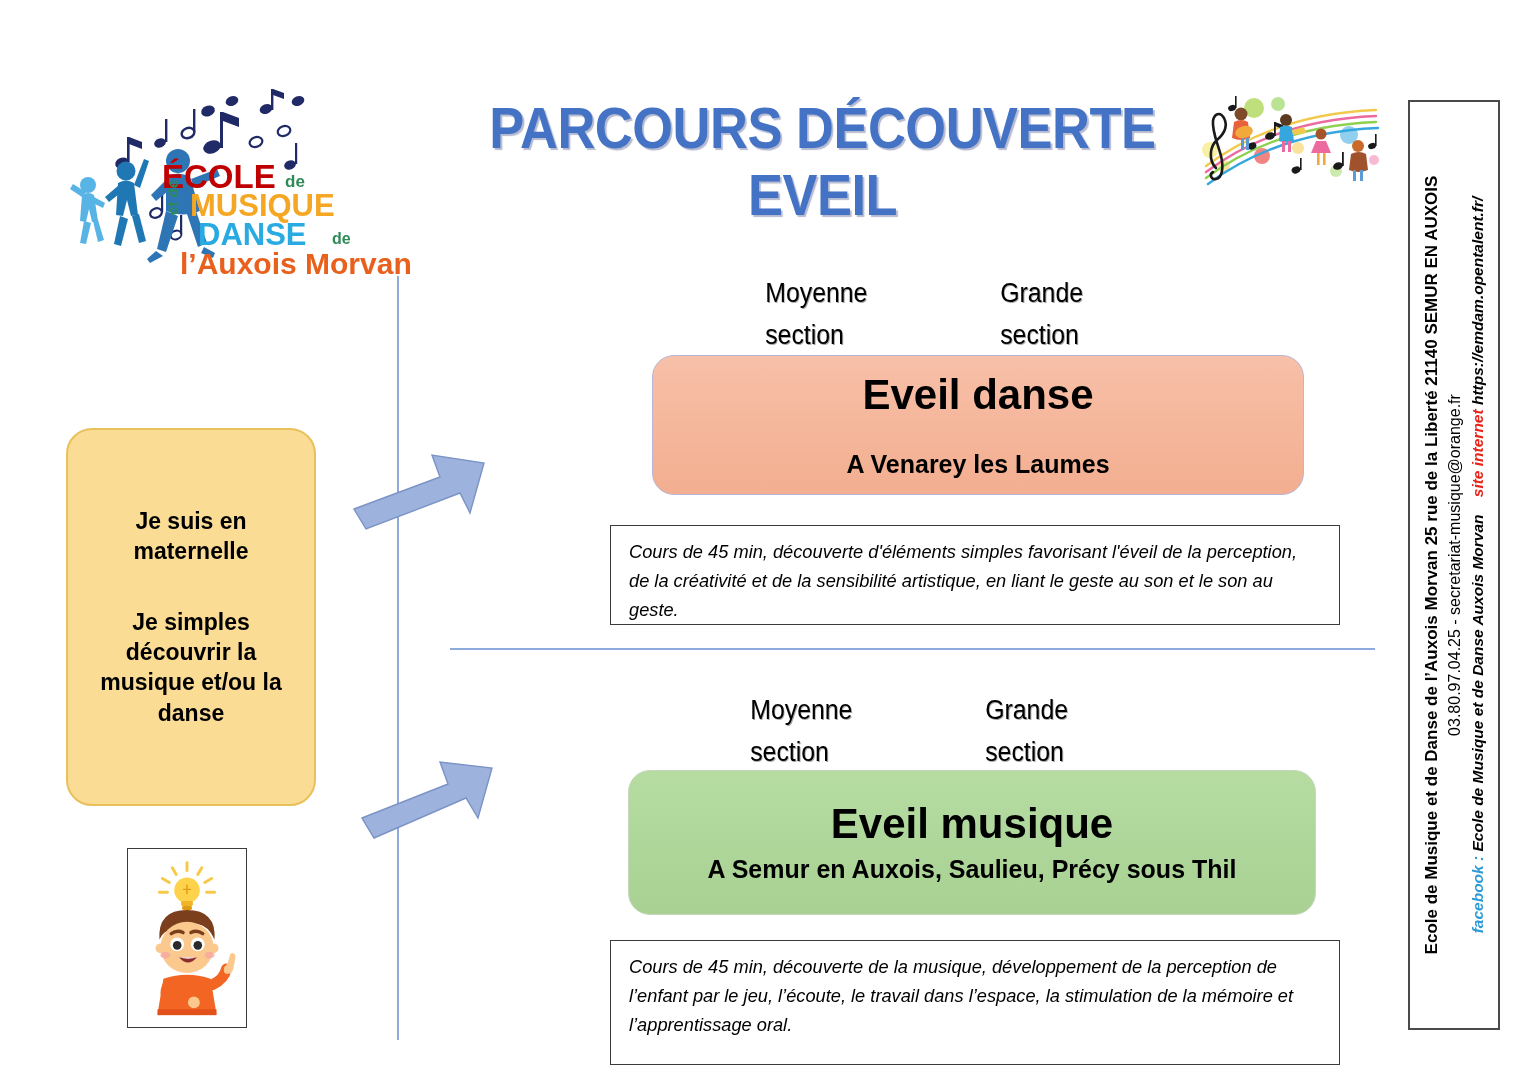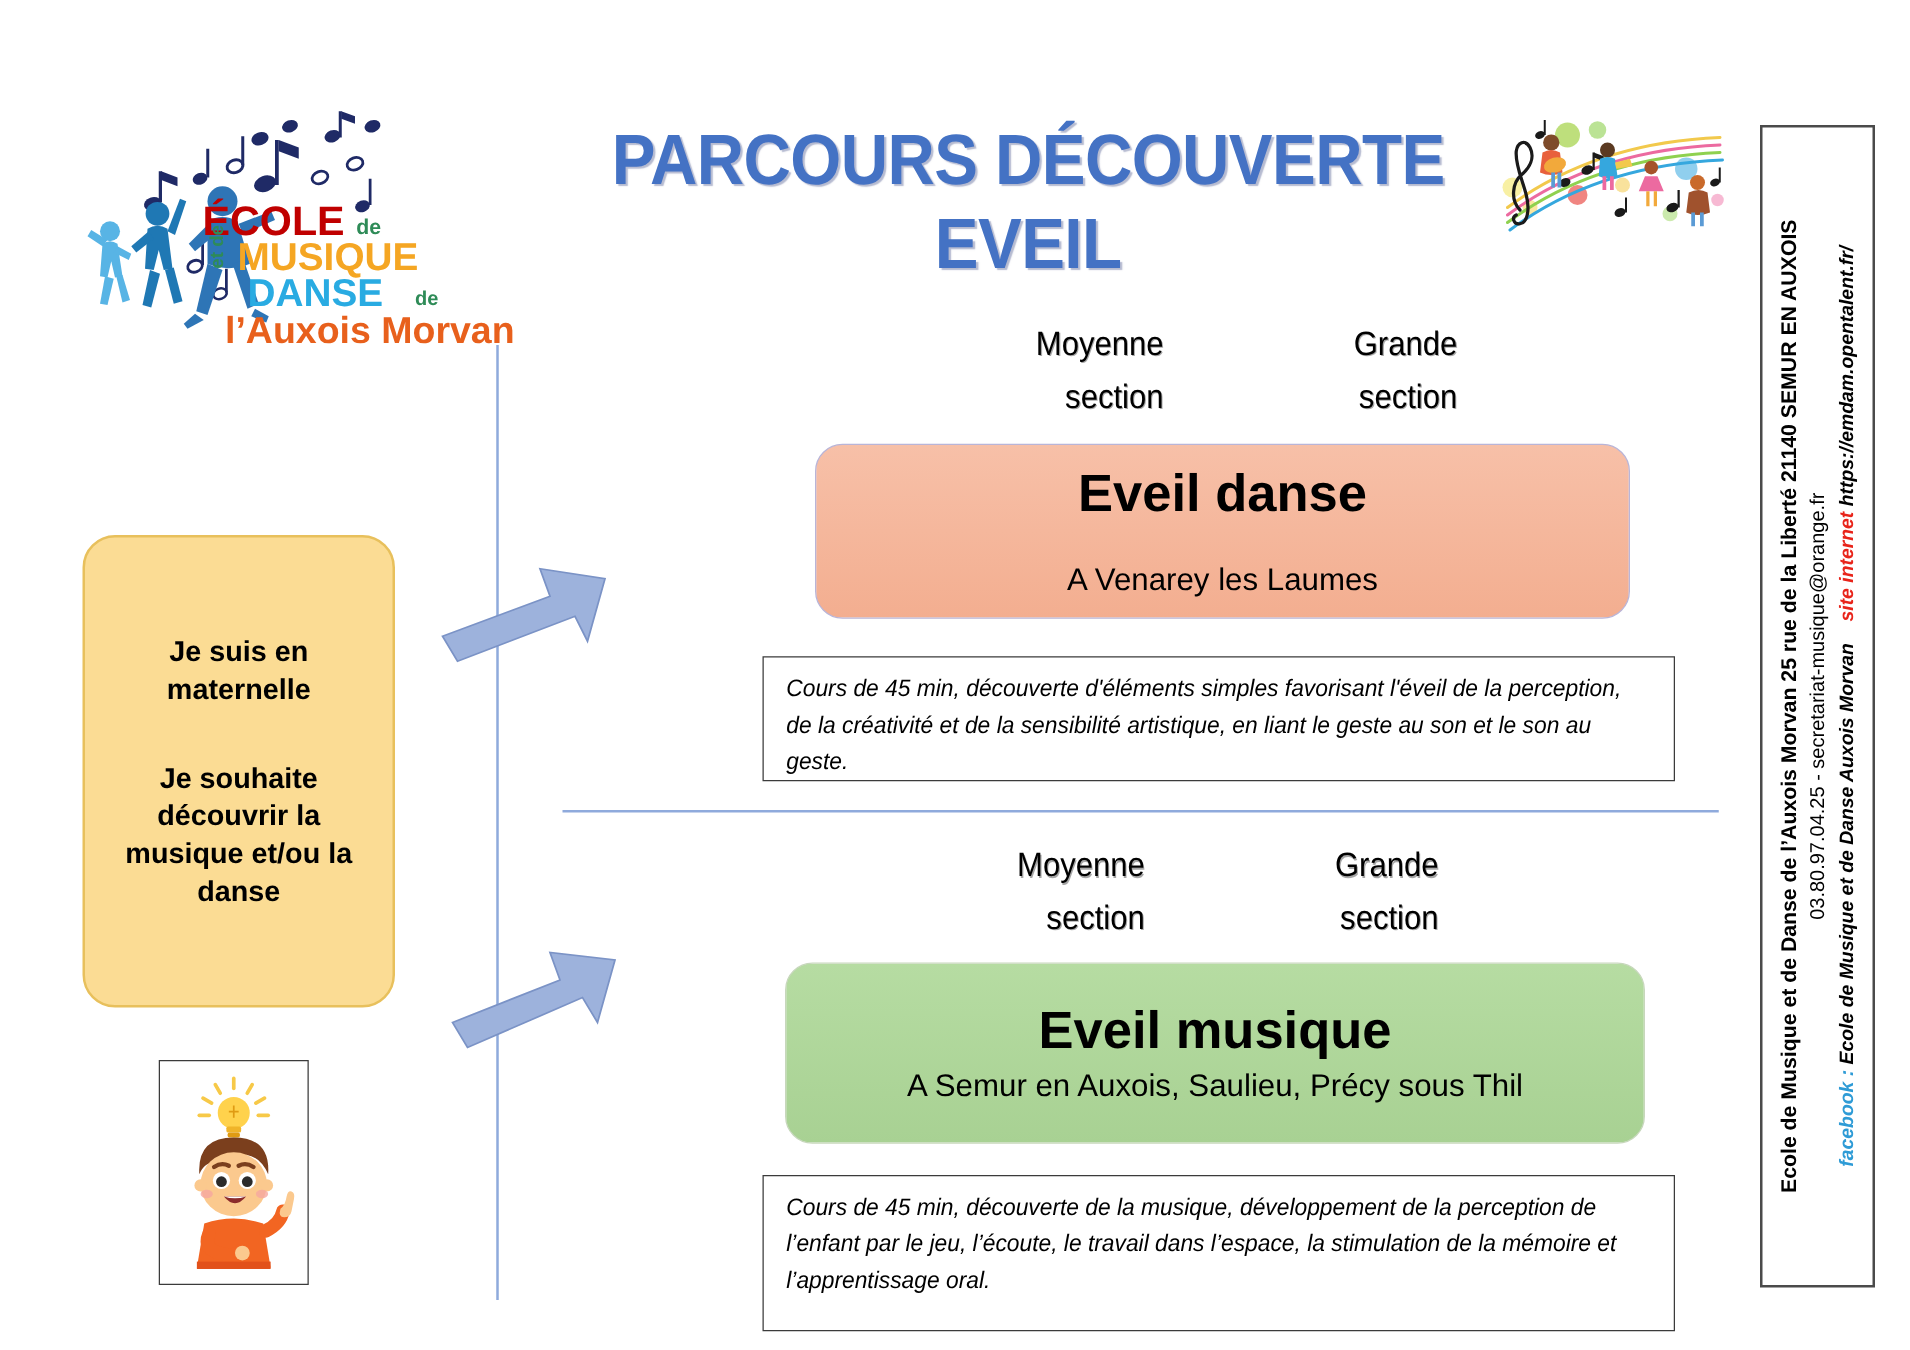--- a/index.html
+++ b/index.html
@@ -160,22 +160,23 @@
   .arrow { position: absolute; }
   .arrow-up { left: 352px; top: 437px; width: 150px; height: 100px; }
   .arrow-dn { left: 360px; top: 742px; width: 150px; height: 105px; }
 
   
   .sec-labels { position: absolute; }
   .sec-labels.top { left: 640px; top: 255px; width: 670px; height: 95px; }
   .sec-labels.bottom { left: 625px; top: 672px; width: 670px; height: 92px; }
   .sec-col {
     position: absolute;
-    text-align: right;
+    text-align: left;
     line-height: 1.55;
+    margin-top: 18px;
   }
   .sec-col span {
     display: block;
     font-family: "Liberation Sans", sans-serif;
     font-weight: normal;
     font-size: 27px;
     color: #000000;
     text-shadow: 1px 1px 0 rgba(0,0,0,0.35);
     transform: scaleX(0.92);
   }
@@ -214,21 +215,21 @@
   .cb-title {
     font-family: "Liberation Sans", sans-serif;
     font-weight: bold;
     font-size: 42px;
     color: #000000;
     line-height: 1.1;
     margin-bottom: 8px;
   }
   .cb-sub {
     font-family: "Liberation Sans", sans-serif;
-    font-weight: normal;
+    font-weight: bold;
     font-size: 25px;
     color: #000000;
     line-height: 1.15;
   }
 
   
   .desc-box {
     position: absolute;
     border: 1.5px solid #3b3b3b;
     background: #ffffff;
@@ -411,21 +412,21 @@
         &nbsp;&nbsp;
         <span class="sb-site">site internet</span>
         <span class="sb-url">https://emdam.opentalent.fr/</span>
       </div>
     </div>
   </div>
 
   <div class="yellow-box">
     <div class="yb-para">Je suis en maternelle</div>
     <div class="yb-gap"></div>
-    <div class="yb-para">Je souhaite découvrir la musique et/ou la danse</div>
+    <div class="yb-para">Je simples découvrir la musique et/ou la danse</div>
   </div>
 
   <div class="boy-box">
     <svg viewBox="0 0 120 180" width="118" height="177" xmlns="http://www.w3.org/2000/svg">
 
       <g stroke="#F7C948" stroke-width="3" stroke-linecap="round">
         <line x1="60" y1="14" x2="60" y2="22"></line>
         <line x1="45" y1="19" x2="49" y2="26"></line>
         <line x1="75" y1="19" x2="71" y2="26"></line>
         <line x1="35" y1="30" x2="42" y2="34"></line>

